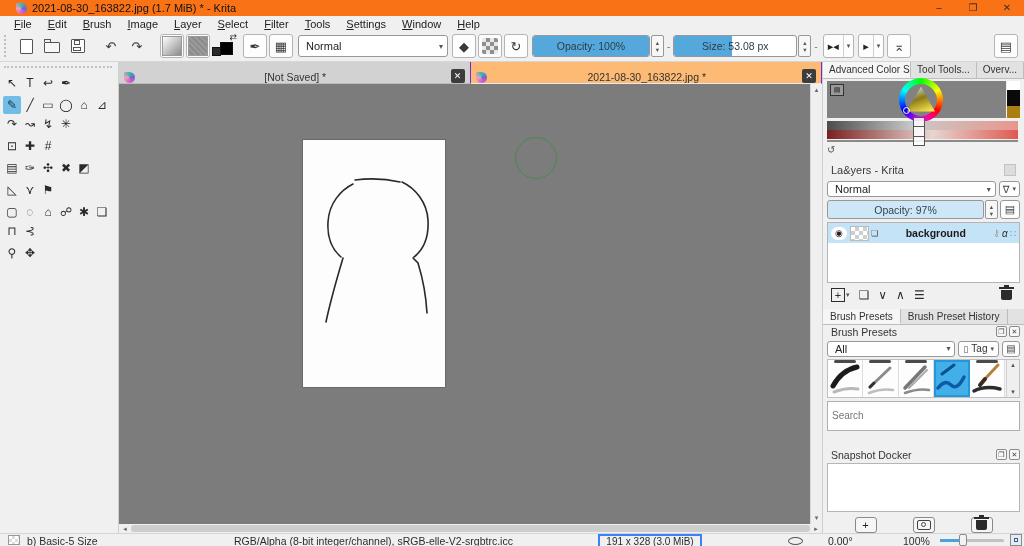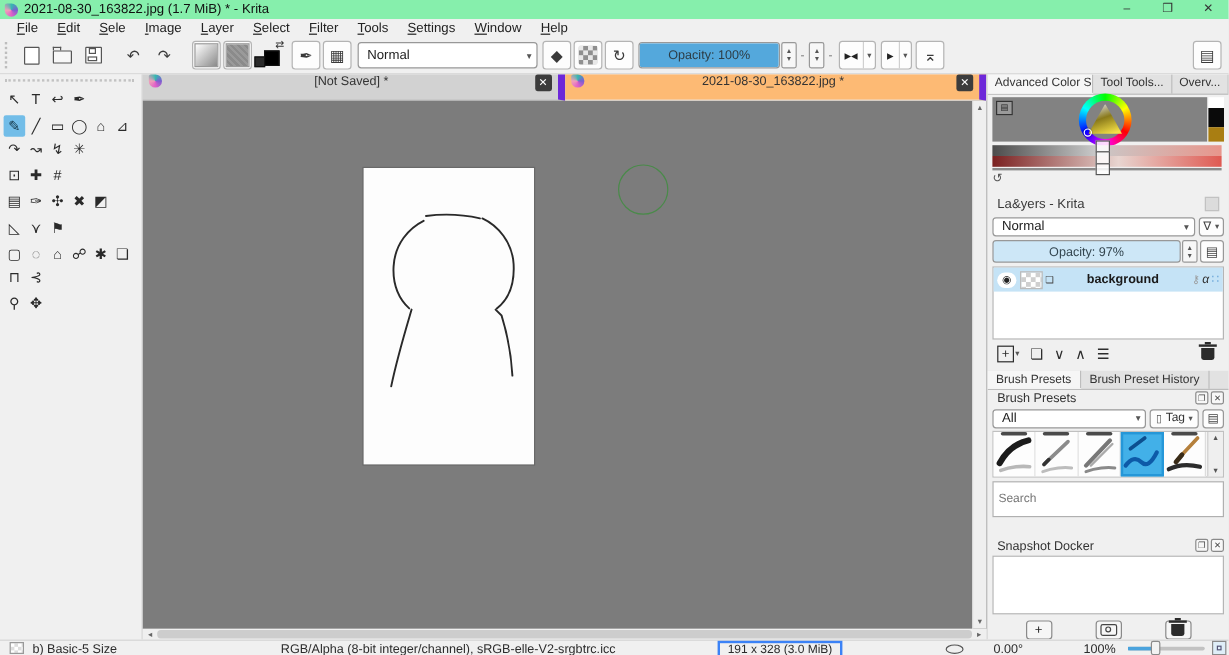--- a/index.html
+++ b/index.html
@@ -1,21 +1,21 @@
 <!DOCTYPE html>
 <html><head>
 <meta charset="utf-8">
 <style>
   html,body{margin:0;padding:0;background:#e9e9e9;}
   *,*::before,*::after{box-sizing:border-box;}
   .app{position:relative;width:1024px;height:546px;background:#f0f0f0;overflow:hidden;
        font-family:"Liberation Sans",sans-serif;font-size:11px;color:#1a1a1a;}
 
   
-  .titlebar{height:16px;display:flex;align-items:center;padding-left:4px;background:#86efac;justify-content:flex-end;}
+  .titlebar{height:16px;display:flex;align-items:center;padding-left:16px;background:#f97316;justify-content:flex-end;}
   .krita-logo{width:11px;height:11px;border-radius:2px 6px 6px 6px;
       background:conic-gradient(#35b8b0,#7a5fd0,#e060c8,#f0a0b8,#35b8b0);margin-right:5px;flex:none;}
   .titlebar .title{font-size:11px;color:#111;white-space:nowrap;}
   .cap-btns{margin-left:auto;display:flex;height:16px;}
   .cap-btn{width:34px;text-align:center;font-size:10px;line-height:15px;color:#333;}
   
   .menubar{height:15px;display:flex;align-items:center;padding-left:6px;background:#f0f0f0;}
   .menu-item{display:inline-block;padding:0 8px;font-size:11px;color:#222;}
   .menu-item::first-letter{text-decoration:underline;}
   
@@ -54,21 +54,21 @@
   .main{display:flex;height:471px;}
   .toolbox{width:119px;flex:none;background:#f0f0f0;border-right:1px solid #cfcfcf;padding:2px 0 0 3px;}
   .tool-drag{width:108px;border-top:2px dotted #c2c2c2;margin:2px 0 6px 1px;}
   .tool-row{display:flex;margin-bottom:4px;}
   .tool-row.tight{margin-bottom:1px;}
   .tool{width:18px;height:18px;display:flex;align-items:center;justify-content:center;font-size:12px;color:#2a2a2a;border-radius:2px;flex:none;}
   .tool.selected{background:#72bde8;color:#10303f;}
   
   .docarea{width:703px;flex:none;display:flex;flex-direction:column;background:#f0f0f0;}
   .doc-tabs{height:22px;display:flex;}
-  .doc-tab{flex:1 1 0;display:flex;align-items:flex-start;padding:0 5px;background:#d2d2d2;border-right:6px solid #6d28d9;border-bottom:1px solid #bbb;}
+  .doc-tab{flex:1 1 0;display:flex;align-items:flex-end;padding:0 5px;background:#d2d2d2;border-right:1px solid #6d28d9;border-bottom:1px solid #bbb;}
   .doc-tab.active{background:#fdba74;border-bottom:1px solid #e9e9e9;}
   .doc-tab .lbl{flex:1;text-align:center;font-size:10.5px;color:#333;white-space:nowrap;overflow:hidden;}
   .tab-close{width:14px;height:14px;background:#3c3c3c;color:#fff;font-size:9px;display:flex;align-items:center;justify-content:center;border-radius:2px;flex:none;}
   .viewport{position:relative;height:440px;background:#7c7c7c;overflow:hidden;}
   .vscroll{position:absolute;right:0;top:0;bottom:0;width:12px;background:#efefef;border-left:1px solid #d9d9d9;
            display:flex;flex-direction:column;align-items:center;justify-content:space-between;font-size:7px;color:#666;padding:2px 0;}
   .vthumb{position:absolute;right:1px;top:14px;width:10px;height:150px;background:#cdcdcd;border-radius:4px;}
   .canvas{position:absolute;left:184px;top:56px;width:142px;height:247px;background:#fdfdfd;box-shadow:0 0 0 1px rgba(0,0,0,.15);}
   .cursor-circle{position:absolute;left:396px;top:53px;width:42px;height:42px;border:1.5px solid #4a8a4a;border-radius:50%;}
   .hscroll{height:9px;background:#efefef;display:flex;align-items:center;font-size:7px;color:#666;position:relative;}
@@ -189,21 +189,21 @@
     <span class="cap-btns">
       <span class="cap-btn">–</span>
       <span class="cap-btn">❐</span>
       <span class="cap-btn">✕</span>
     </span>
   </div>
 
   <div class="menubar">
     <span class="menu-item">File</span>
     <span class="menu-item">Edit</span>
-    <span class="menu-item">Sele</span>
+    <span class="menu-item">Brush</span>
     <span class="menu-item">Image</span>
     <span class="menu-item">Layer</span>
     <span class="menu-item">Select</span>
     <span class="menu-item">Filter</span>
     <span class="menu-item">Tools</span>
     <span class="menu-item">Settings</span>
     <span class="menu-item">Window</span>
     <span class="menu-item">Help</span>
   </div>
 
@@ -244,20 +244,24 @@
     <span class="tbtn framed">↻</span>
     <span class="slider" style="width:118px;margin-left:3px">
       <span class="fill" style="width:100%"></span>
       <span class="stxt">Opacity: 100%</span>
     </span>
     <span class="spin">
         <span>▴</span>
         <span>▾</span>
       </span>
     <span class="tb-dash">-</span>
+    <span class="slider" style="width:124px">
+      <span class="fill" style="width:47%"></span>
+      <span class="stxt">Size: 53.08 px</span>
+    </span>
     <span class="spin">
         <span>▴</span>
         <span>▾</span>
       </span>
     <span class="tb-dash">-</span>
     <span class="mirror-pair">
       <span class="mg">▸◂</span>
       <span class="mdrop">▾</span>
     </span>
     <span class="mirror-pair">

